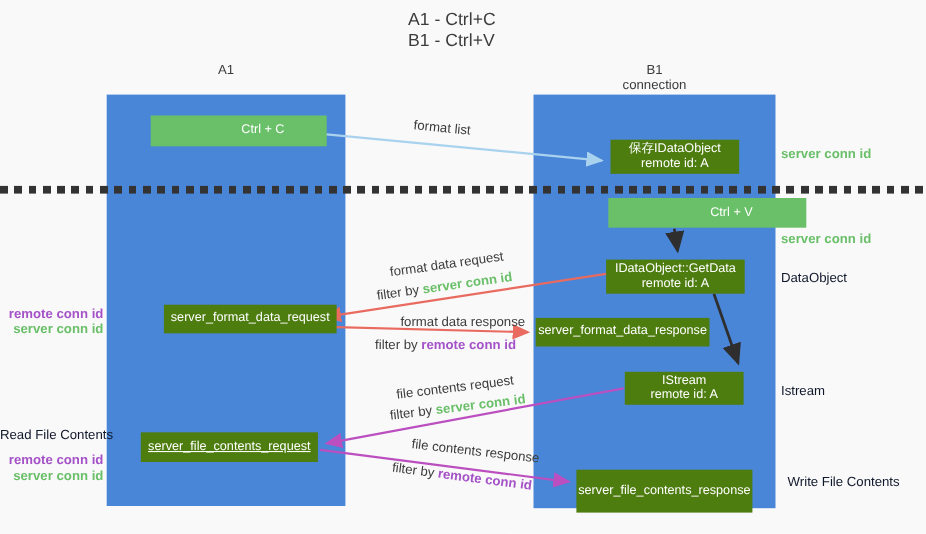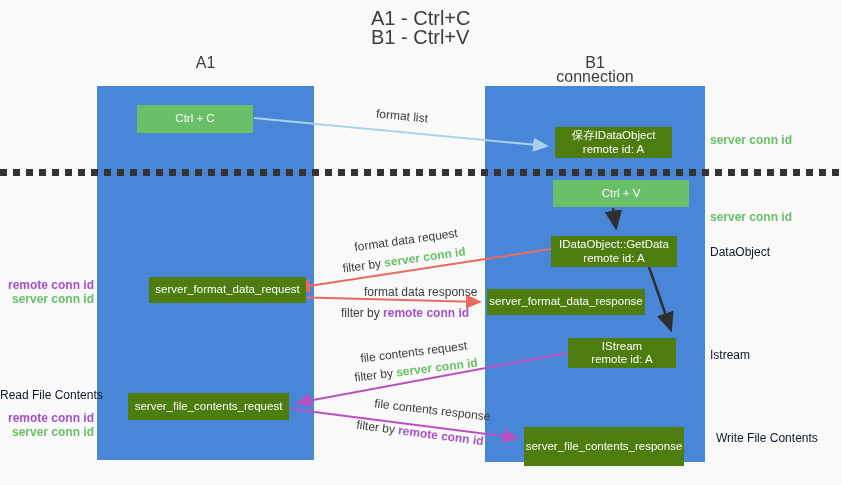--- a/index.html
+++ b/index.html
@@ -1,35 +1,35 @@
 <!DOCTYPE html>
 <html><head>
 <meta charset="utf-8">
 <style>
   html,body{margin:0;padding:0;}
   .canvas{
     position:relative;width:842px;height:485px;background:#f9f9f9;
     font-family:"Liberation Sans",sans-serif;overflow:hidden;color:#3c3c3c;
   }
-  .title{position:absolute;left:371px;top:9px;font-size:20px;line-height:19px;color:#3c3c3c;}
+  .title{position:absolute;left:371px;top:9px;font-size:16px;line-height:19px;color:#3c3c3c;}
   .lane{position:absolute;background:#4a86d8;}
   .lane-left{left:97px;top:86px;width:217px;height:374px;}
   .lane-right{left:485px;top:86px;width:220px;height:376px;}
-  .lane-hdr{position:absolute;top:56px;text-align:center;font-size:16px;line-height:14px;color:#3c3c3c;}
+  .lane-hdr{position:absolute;top:56px;text-align:center;font-size:12px;line-height:14px;color:#3c3c3c;}
   .lane-hdr.left{left:97px;width:217px;}
   .lane-hdr.right{left:485px;width:220px;}
   .dashes{
     position:absolute;left:0;top:169px;width:842px;height:7px;
     background:repeating-linear-gradient(to right,#333 0 7px,transparent 7px 13px);
   }
   .node{
     position:absolute;display:flex;flex-direction:column;align-items:center;justify-content:center;
     color:#ffffff;font-size:11.5px;line-height:13.5px;text-align:center;white-space:nowrap;
   }
-  .node.green{background:#6abf69;}
+  .node.green{background:#6abf69;padding-left:44px;}
   .node.orange{background:#4d7c0f;}
   .side{position:absolute;font-size:12px;font-weight:bold;white-space:nowrap;}
   .side.right-align{left:0;width:94px;text-align:right;}
   .side.purple{color:#a552c8;}
   .side.green{color:#6abf69;}
   .side.plain{color:#0f172a;font-weight:normal;}
   .flow{position:absolute;font-size:12px;color:#3c3c3c;white-space:nowrap;}
   .flow .green{color:#6abf69;font-weight:bold;}
   .flow .purple{color:#a552c8;font-weight:bold;}
   svg.arrows{position:absolute;left:0;top:0;}
@@ -98,21 +98,21 @@
   <div class="node orange" style="left:130px;top:277px;width:157px;height:26px;margin-left:19px;">
     <div>server_format_data_request</div>
   </div>
   <div class="node orange" style="left:487px;top:289px;width:158px;height:26px;">
     <div>server_format_data_response</div>
   </div>
   <div class="node orange" style="left:568px;top:338px;width:108px;height:30px;">
     <div>IStream</div>
     <div>remote id: A</div>
   </div>
-  <div class="node orange" style="left:128px;top:393px;width:161px;height:27px;">
+  <div class="node orange" style="left:128px;top:393px;width:161px;height:27px;text-decoration:underline;">
     <div>server_file_contents_request</div>
   </div>
   <div class="node orange" style="left:524px;top:427px;width:160px;height:39px;">
     <div>server_file_contents_response</div>
   </div>
 
   <div class="flow" style="left:376px;top:109px;transform:rotate(5.5deg);">format list</div>
 
   <div class="flow" style="left:354px;top:233px;transform:rotate(-8deg);">format data request</div>
   <div class="flow" style="left:342px;top:253px;transform:rotate(-8deg);"><span>filter by</span> <span class="green">server conn id</span></div>

